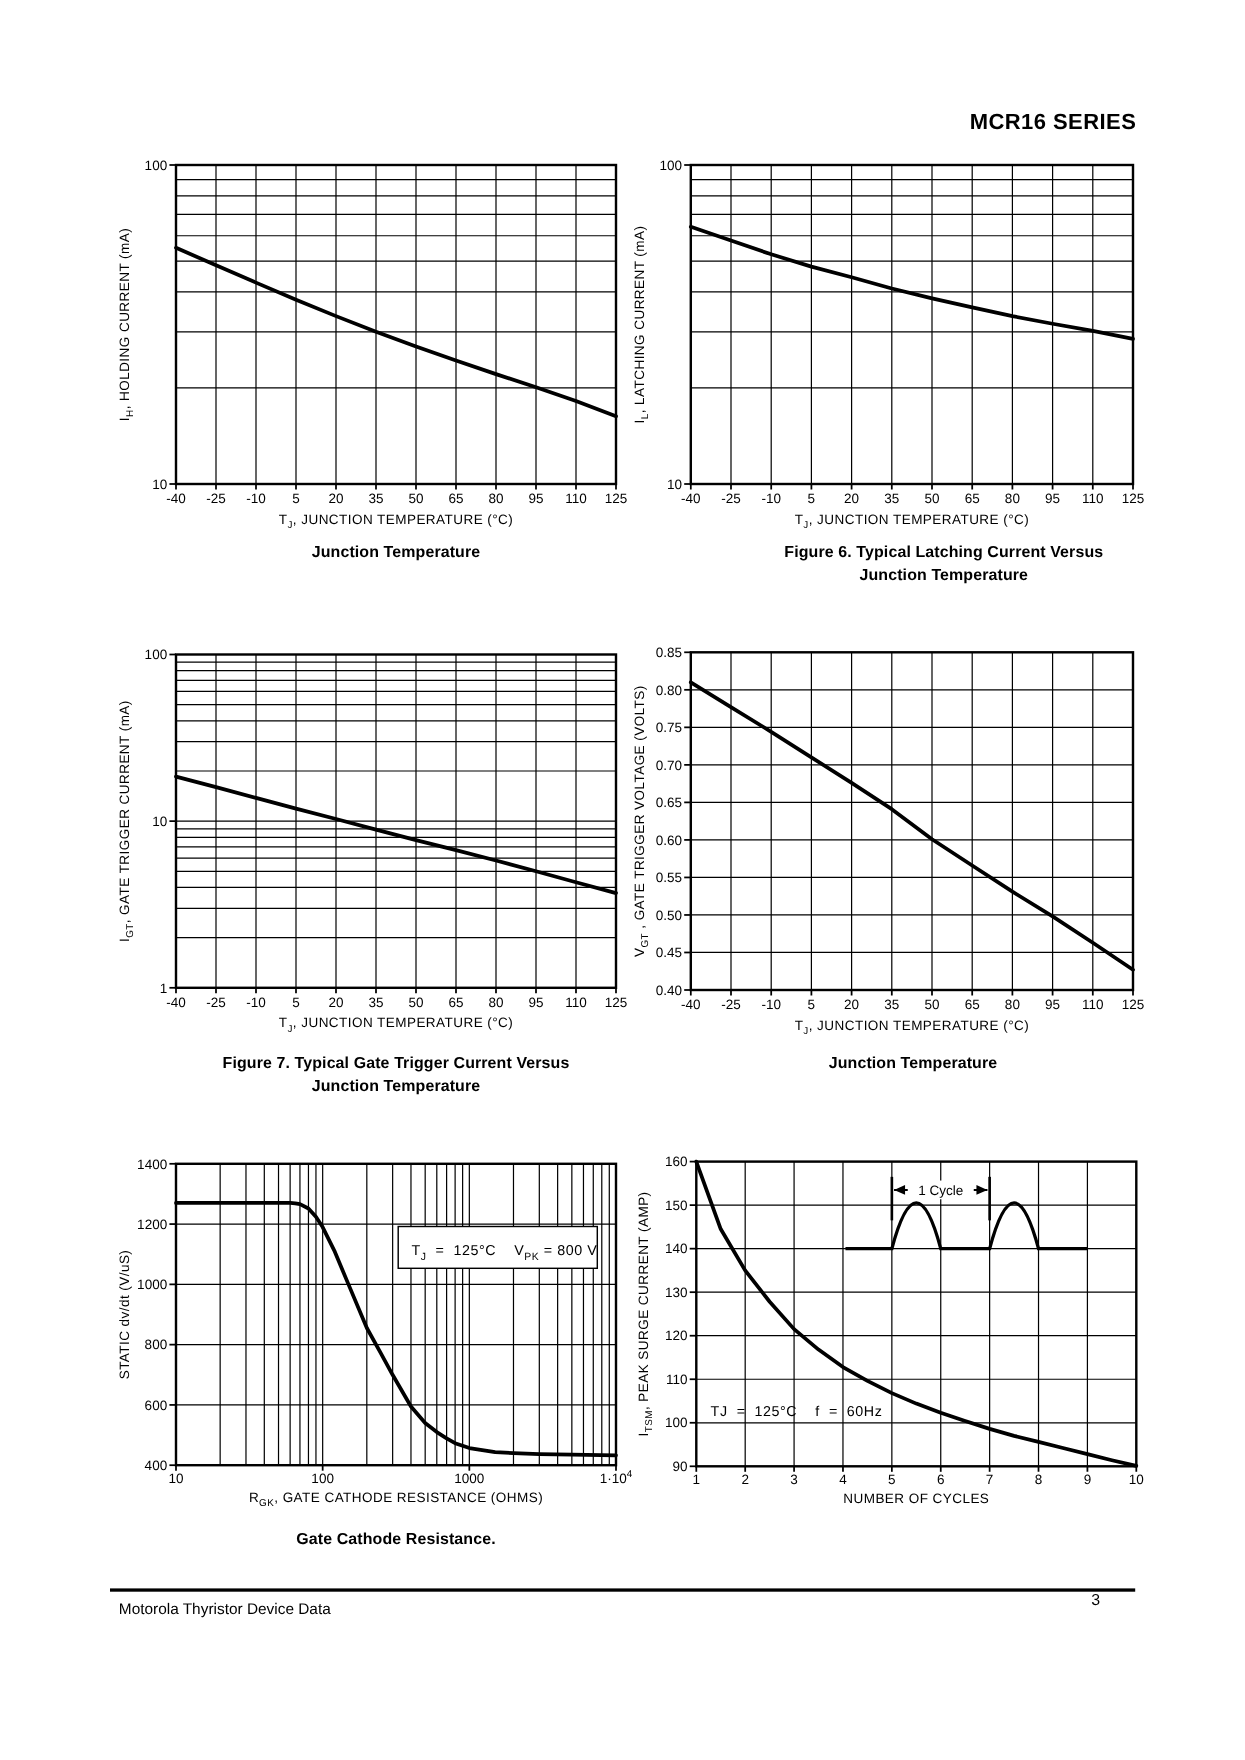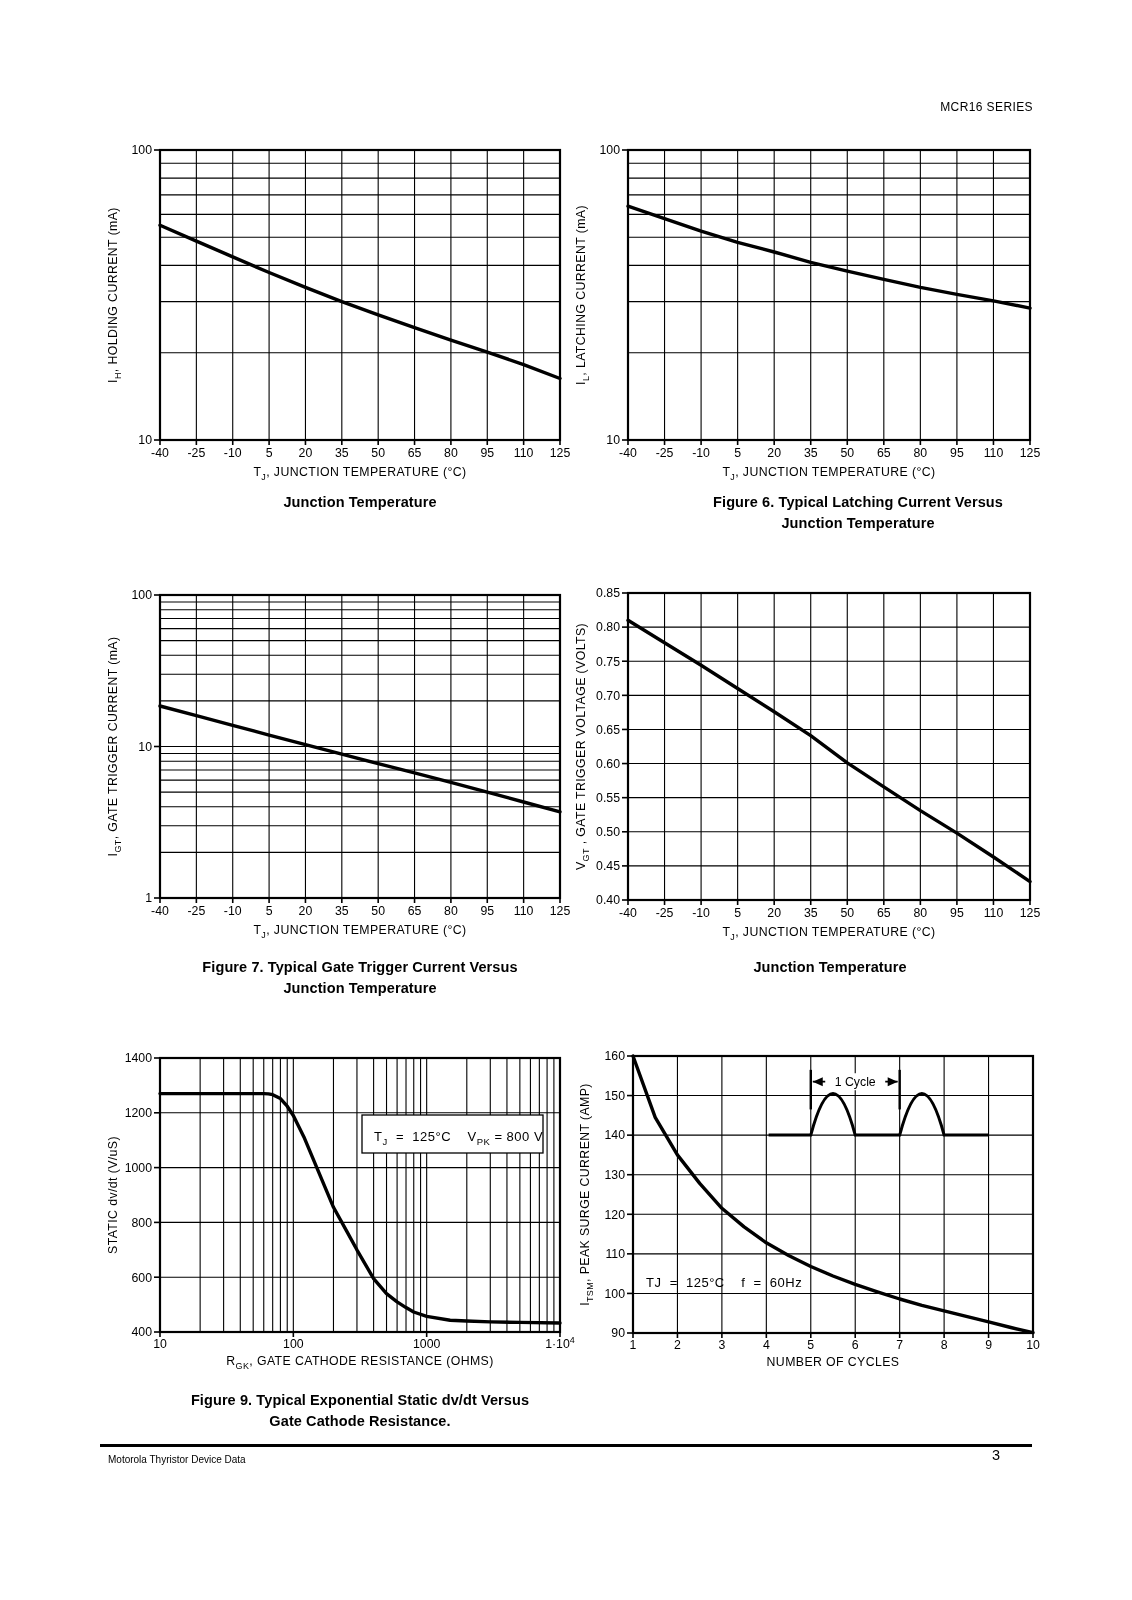--- a/index.html
+++ b/index.html
@@ -1,27 +1,27 @@
 <!DOCTYPE html>
 <html><head>
 <meta charset="utf-8">
 <style>
   html,body{margin:0;padding:0;background:#e8e8e8;}
   .page{position:relative;width:1132px;height:1600px;background:#ffffff;margin:0 auto;
         font-family:"Liberation Sans","DejaVu Sans",sans-serif;color:#000;overflow:hidden;}
-  .hdr{position:absolute;top:100px;right:99px;font-size:12px;font-weight:400;letter-spacing:.4px;}
+  .hdr{position:absolute;top:100px;right:99px;font-size:20px;font-weight:700;letter-spacing:.4px;}
   svg.canvas{position:absolute;left:0;top:0;}
   svg text{fill:#000;font-family:"Liberation Sans","DejaVu Sans",sans-serif;}
   .caption{position:absolute;width:444px;text-align:center;font-weight:700;
            font-size:14.5px;line-height:21px;letter-spacing:.1px;}
   .cap5{left:138px;top:492px;}  .cap6{left:636px;top:492px;}
   .cap7{left:138px;top:957px;}  .cap8{left:608px;top:957px;}
   .cap9{left:138px;top:1390px;} .cap10{left:608px;top:1390px;}
   .footer-rule{position:absolute;left:100px;top:1444px;width:932px;height:3px;background:#000;}
-  .footer-left{position:absolute;left:108px;top:1454px;font-size:10px;}
+  .footer-left{position:absolute;left:108px;top:1454px;font-size:14px;}
   .footer-page{position:absolute;left:992px;top:1447px;font-size:14.5px;}
 </style>
 </head>
 <body>
 
 <div class="page">
   <div class="hdr">MCR16 SERIES</div>
 
   <svg class="canvas" id="charts-canvas" width="1132" height="1600" viewBox="0 0 1132 1600">
       <g>
@@ -430,21 +430,20 @@
     <div>Junction Temperature</div>
   </div>
   <div class="caption cap7">
     <div>Figure 7. Typical Gate Trigger Current Versus</div>
     <div>Junction Temperature</div>
   </div>
   <div class="caption cap8">
     <div>Junction Temperature</div>
   </div>
   <div class="caption cap9">
-    <div>Figure 9. Typical Exponential Static dv/dt Versus</div>
     <div>Gate Cathode Resistance.</div>
   </div>
   <div class="caption cap10">
   </div>
 
   <div class="footer-rule"></div>
   <div class="footer-left">Motorola Thyristor Device Data</div>
   <div class="footer-page">3</div>
 </div>
 

